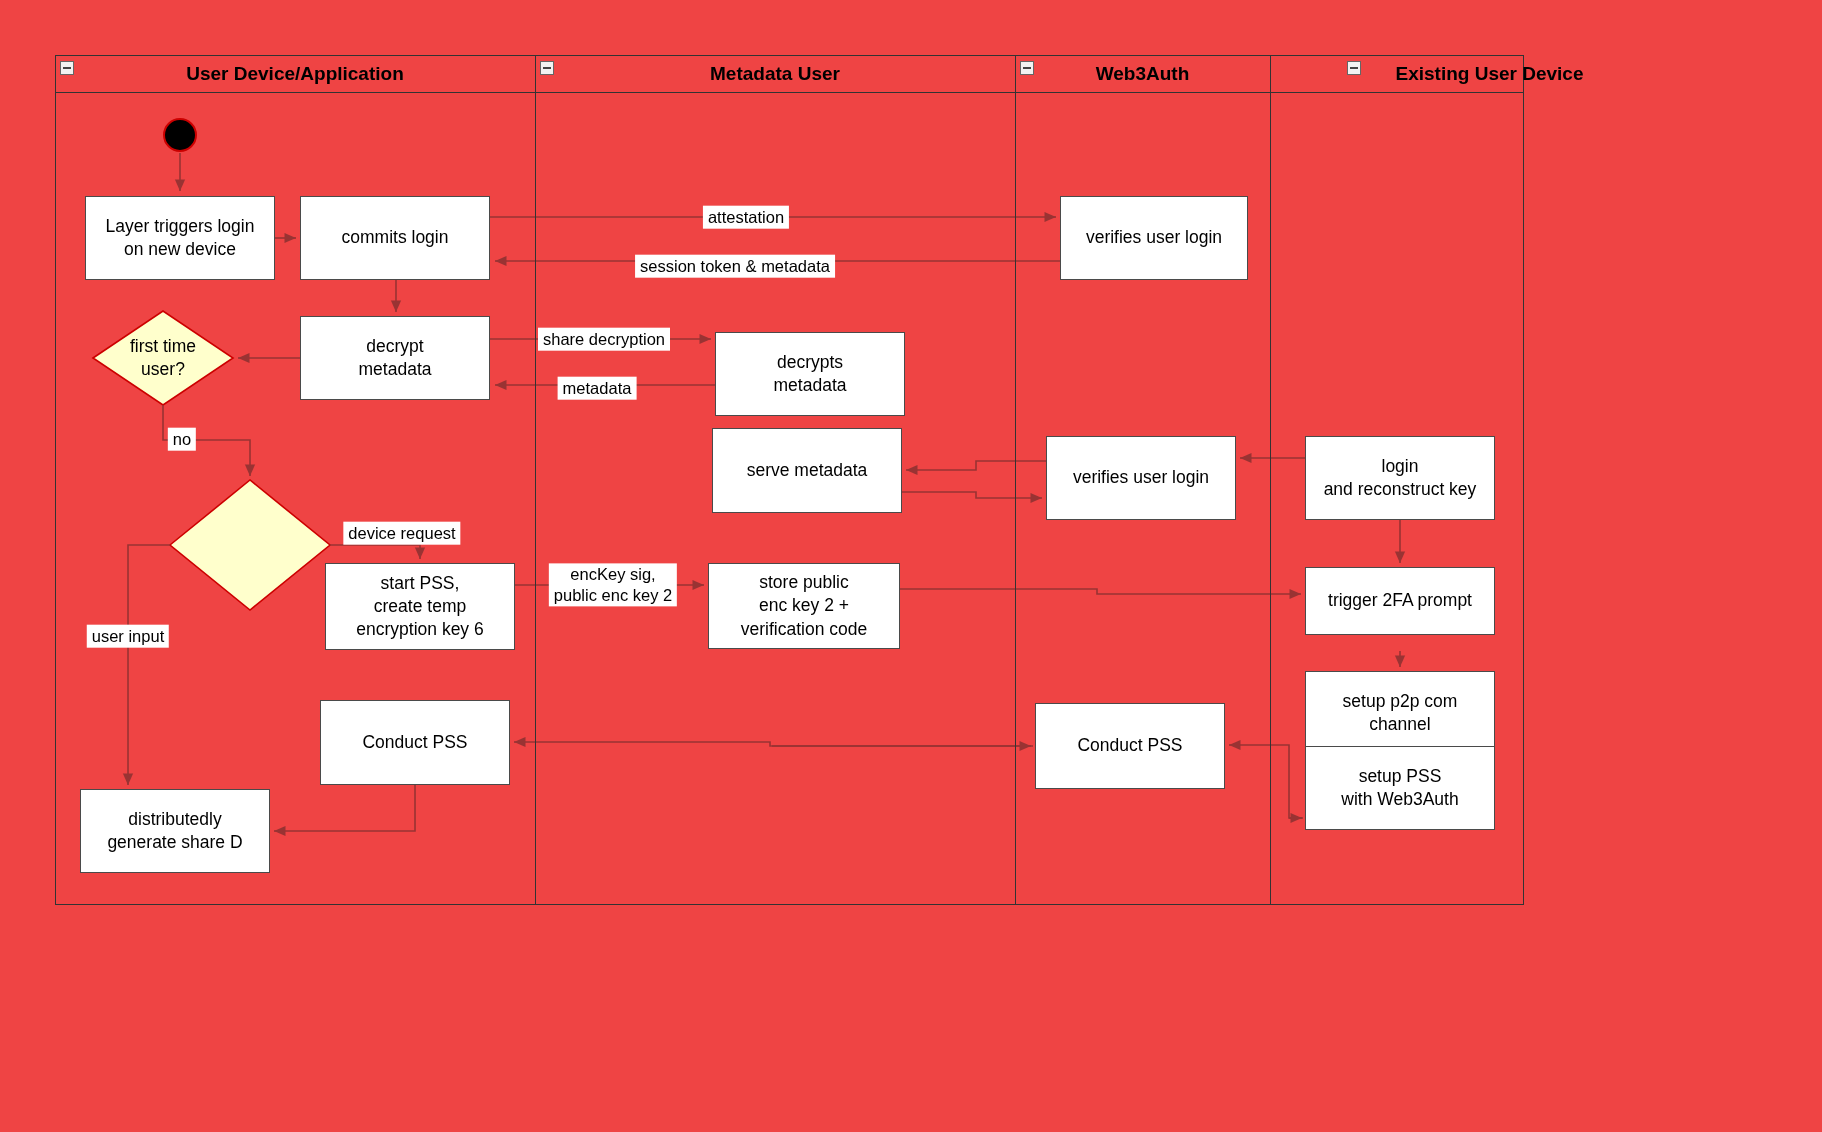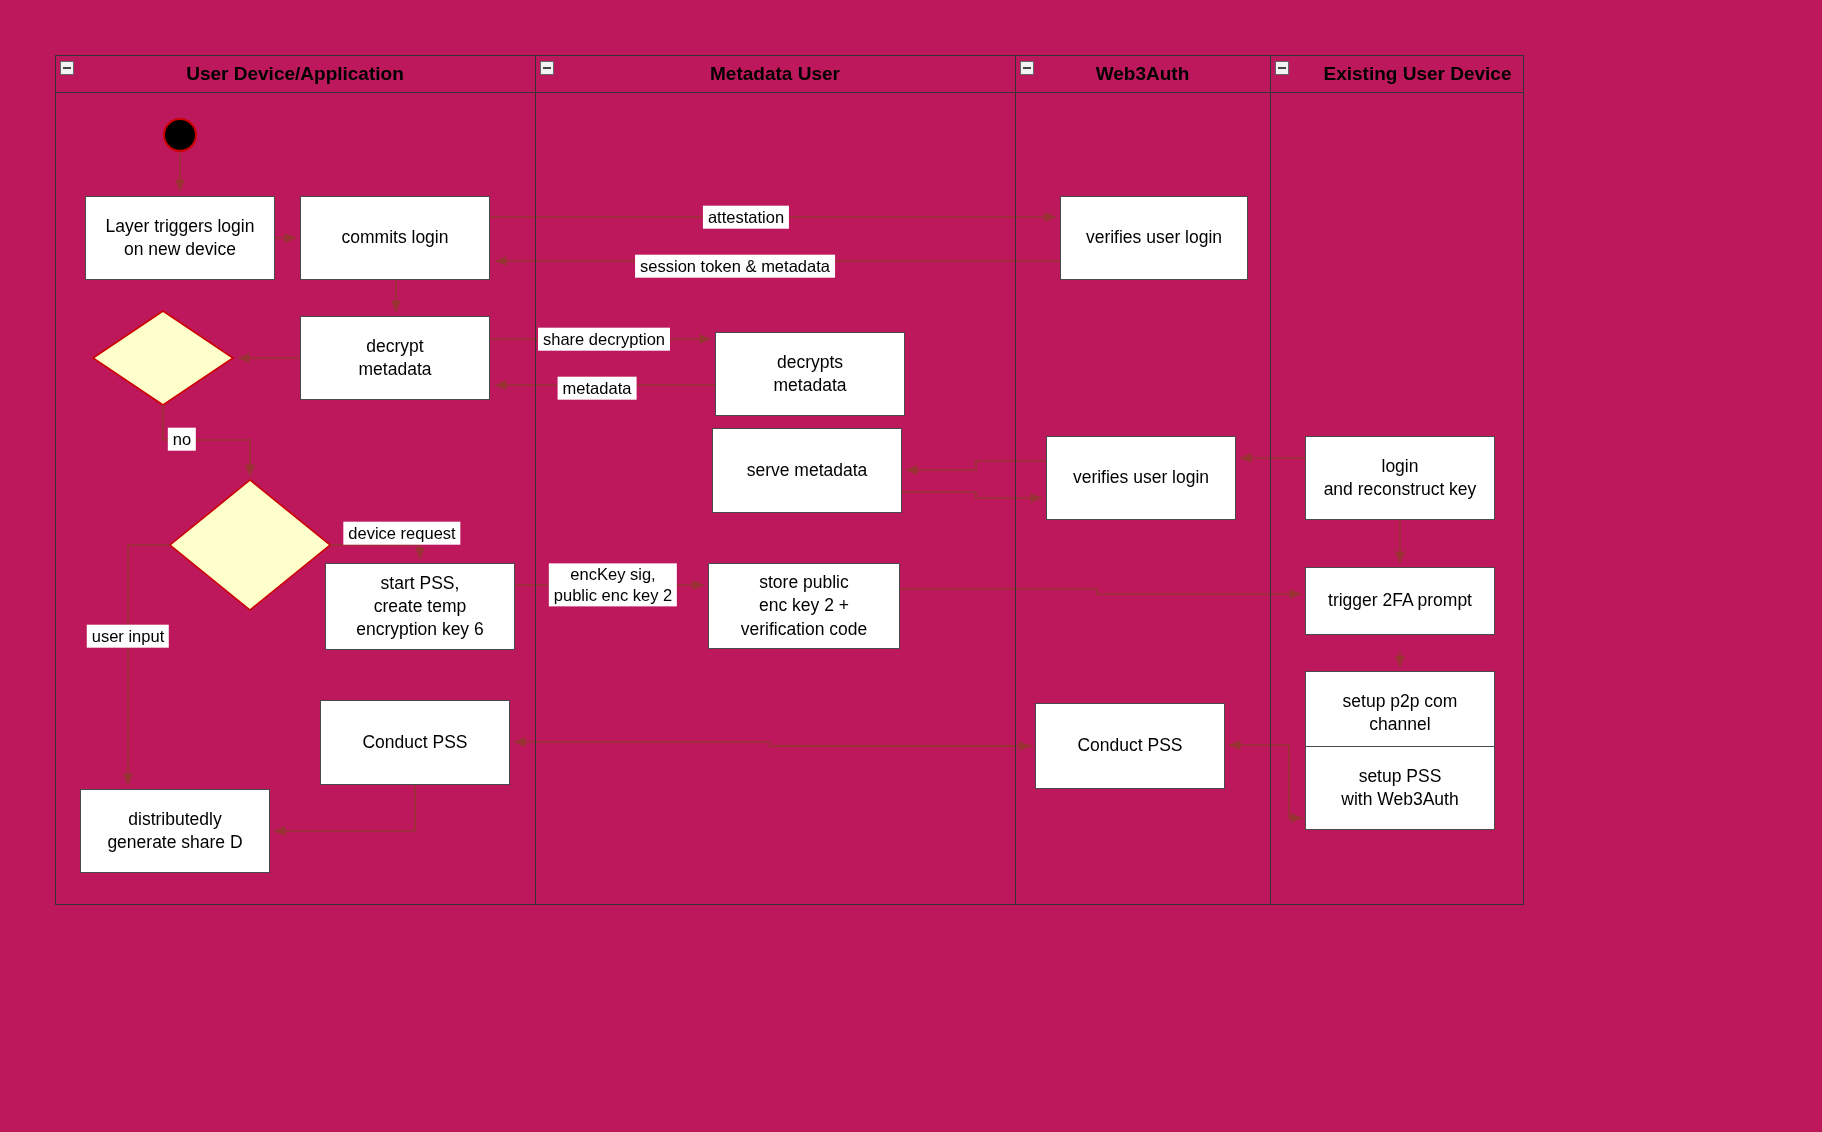--- a/index.html
+++ b/index.html
@@ -1,19 +1,19 @@
 <!DOCTYPE html>
 <html style="--arrow: #993333; --decision_fill: #ffffcc; --decision_border: #cc0000; --node_border: #4a4a4a; --frame_border: #333333;"><head>
 <meta charset="utf-8">
 <style>
   * { box-sizing: border-box; }
   html, body { margin: 0; padding: 0; background: #ffffff; }
   .canvas {
     position: relative; width: 1822px; height: 1132px;
-    background: #be185d; color: #000;
+    background: #ef4444; color: #000;
     font-family: "Liberation Sans", sans-serif;
     overflow: hidden;
   }
   .wires { position: absolute; left: 0; top: 0; z-index: 0; }
   .frame {
     position: absolute; left: 55px; top: 55px; width: 1469px; height: 850px;
     border: 1.4px solid var(--frame_border, #333); z-index: 0;
   }
   .vline {
     position: absolute; top: 55px; height: 850px; width: 0;
@@ -116,39 +116,41 @@
         <span class="minus"></span>
       </span>
     <span class="lane-title">Metadata User</span>
   </div>
   <div class="lane-header" style="left:1015px;width:255px">
     <span class="collapse-icon">
         <span class="minus"></span>
       </span>
     <span class="lane-title">Web3Auth</span>
   </div>
-  <div class="lane-header" style="left:1270px;width:295px">
+  <div class="lane-header" style="left:1342px;width:295px">
     <span class="collapse-icon">
         <span class="minus"></span>
       </span>
     <span class="lane-title">Existing User Device</span>
   </div>
 
   <div class="node" style="left:85px;top:196px;width:190px;height:84px">Layer triggers login
 on new device</div>
   <div class="node" style="left:300px;top:196px;width:190px;height:84px">commits login</div>
   <div class="node" style="left:300px;top:316px;width:190px;height:84px">decrypt
 metadata</div>
   <div class="node" style="left:325px;top:563px;width:190px;height:87px">start PSS,
 create temp
 encryption key 6</div>
   <div class="node" style="left:320px;top:700px;width:190px;height:85px">Conduct PSS</div>
   <div class="node" style="left:80px;top:789px;width:190px;height:84px">distributedly
 generate share D</div>
 
+  <div class="decision-label" style="left:98px;top:316px;width:130px;height:84px">first time
+user?</div>
 
   <div class="node" style="left:715px;top:332px;width:190px;height:84px">decrypts
 metadata</div>
   <div class="node" style="left:712px;top:428px;width:190px;height:85px">serve metadata</div>
   <div class="node" style="left:708px;top:563px;width:192px;height:86px">store public
 enc key 2 +
 verification code</div>
 
   <div class="node" style="left:1060px;top:196px;width:188px;height:84px">verifies user login</div>
   <div class="node" style="left:1046px;top:436px;width:190px;height:84px">verifies user login</div>

